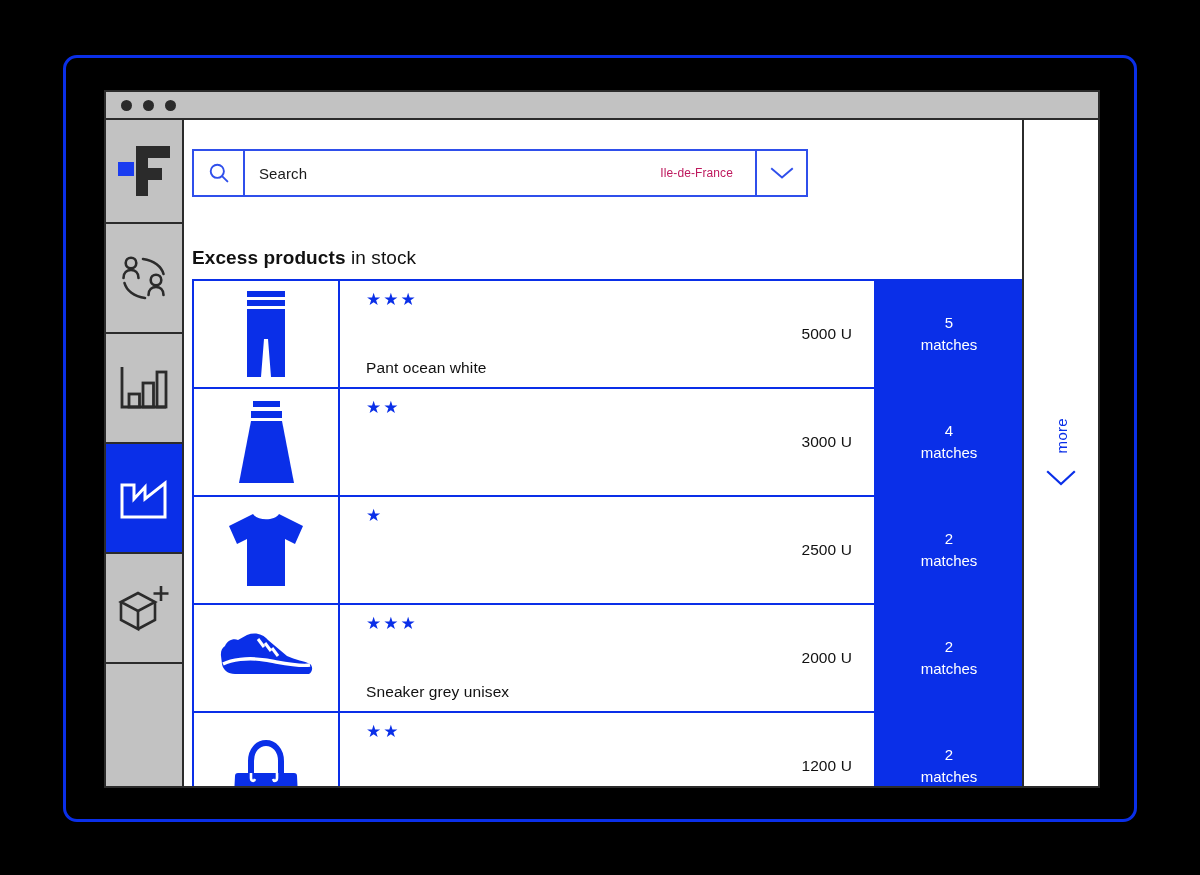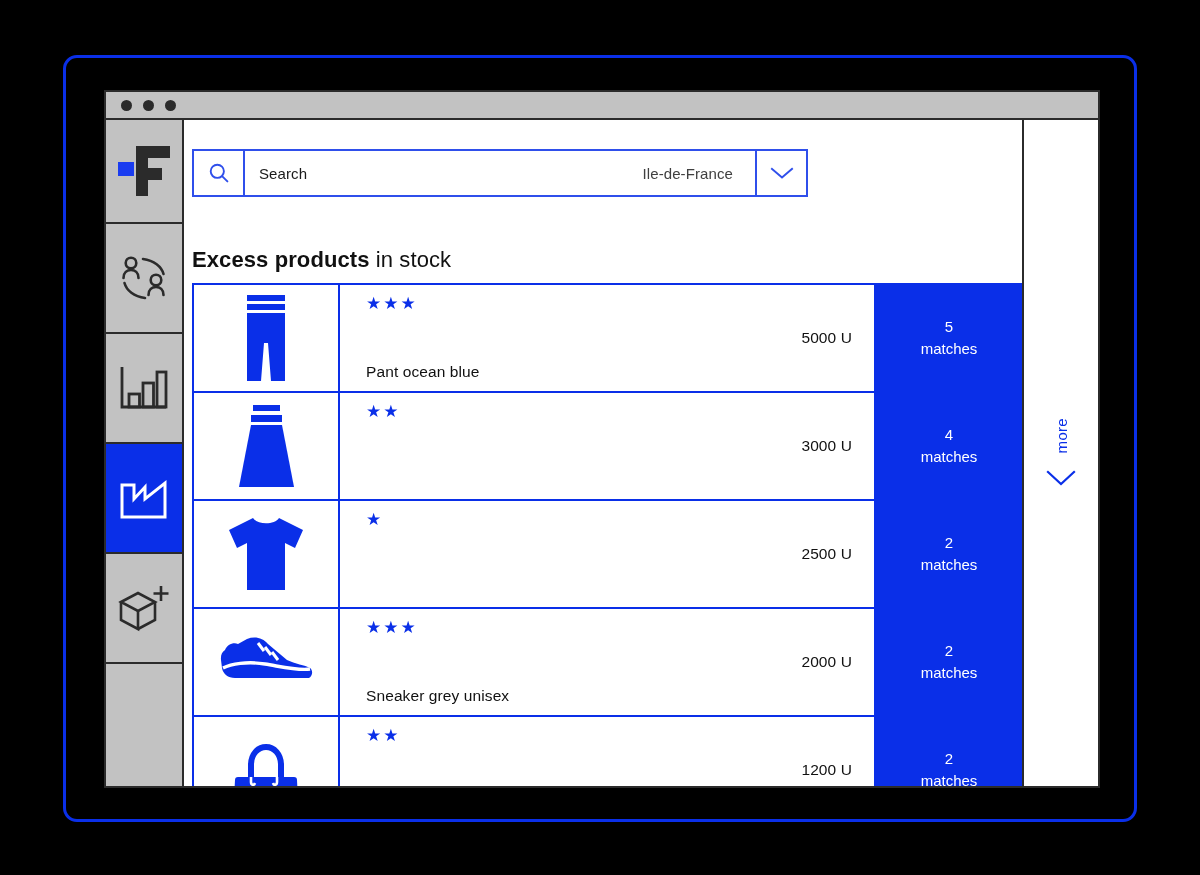--- a/index.html
+++ b/index.html
@@ -129,37 +129,37 @@
     justify-content: space-between;
     padding: 0 16px 0 14px;
     min-width: 0;
   }
   .search-placeholder {
     font-size: 15px;
     color: #1a1a1a;
     letter-spacing: .1px;
   }
   .search-region {
-    font-size: 15px;
-    color: #404040;
+    font-size: 12px;
+    color: #be185d;
     letter-spacing: .1px;
     margin-right: 6px;
   }
   .search-drop-cell {
     width: 51px;
     min-width: 51px;
     border-left: 2px solid #2F4FEB;
     display: flex;
     align-items: center;
     justify-content: center;
   }
 
   .section-title {
     margin: 50px 0 10px 8px;
-    font-size: 22px;
+    font-size: 19px;
     color: #111111;
     letter-spacing: .1px;
   }
   .section-title b { font-weight: 700; }
   .section-title span { font-weight: 400; }
 
   
   .table {
     margin-left: 8px;
     border-top: 2px solid #0A2FE8;
@@ -364,21 +364,21 @@
                 <span>
                   <svg width="62" height="86" viewBox="0 0 62 86" fill="#0A2FE8">
                     <rect x="12" y="0" width="38" height="6"></rect>
                     <rect x="12" y="9" width="38" height="6"></rect>
                     <path d="M12 18 H50 V86 H36 L33 48 H29 L26 86 H12 Z"></path>
                   </svg>
                 </span>
               </div>
               <div class="cell-info">
                 <span class="stars">★★★</span>
-                <span class="prod-name">Pant ocean blue</span>
+                <span class="prod-name">Pant ocean white</span>
                 <span class="qty">5000 U</span>
               </div>
               <div class="cell-matches">
                 <span>5</span>
                 <span>matches</span>
               </div>
             </div>
 
             <div class="row">
               <div class="cell-thumb">

